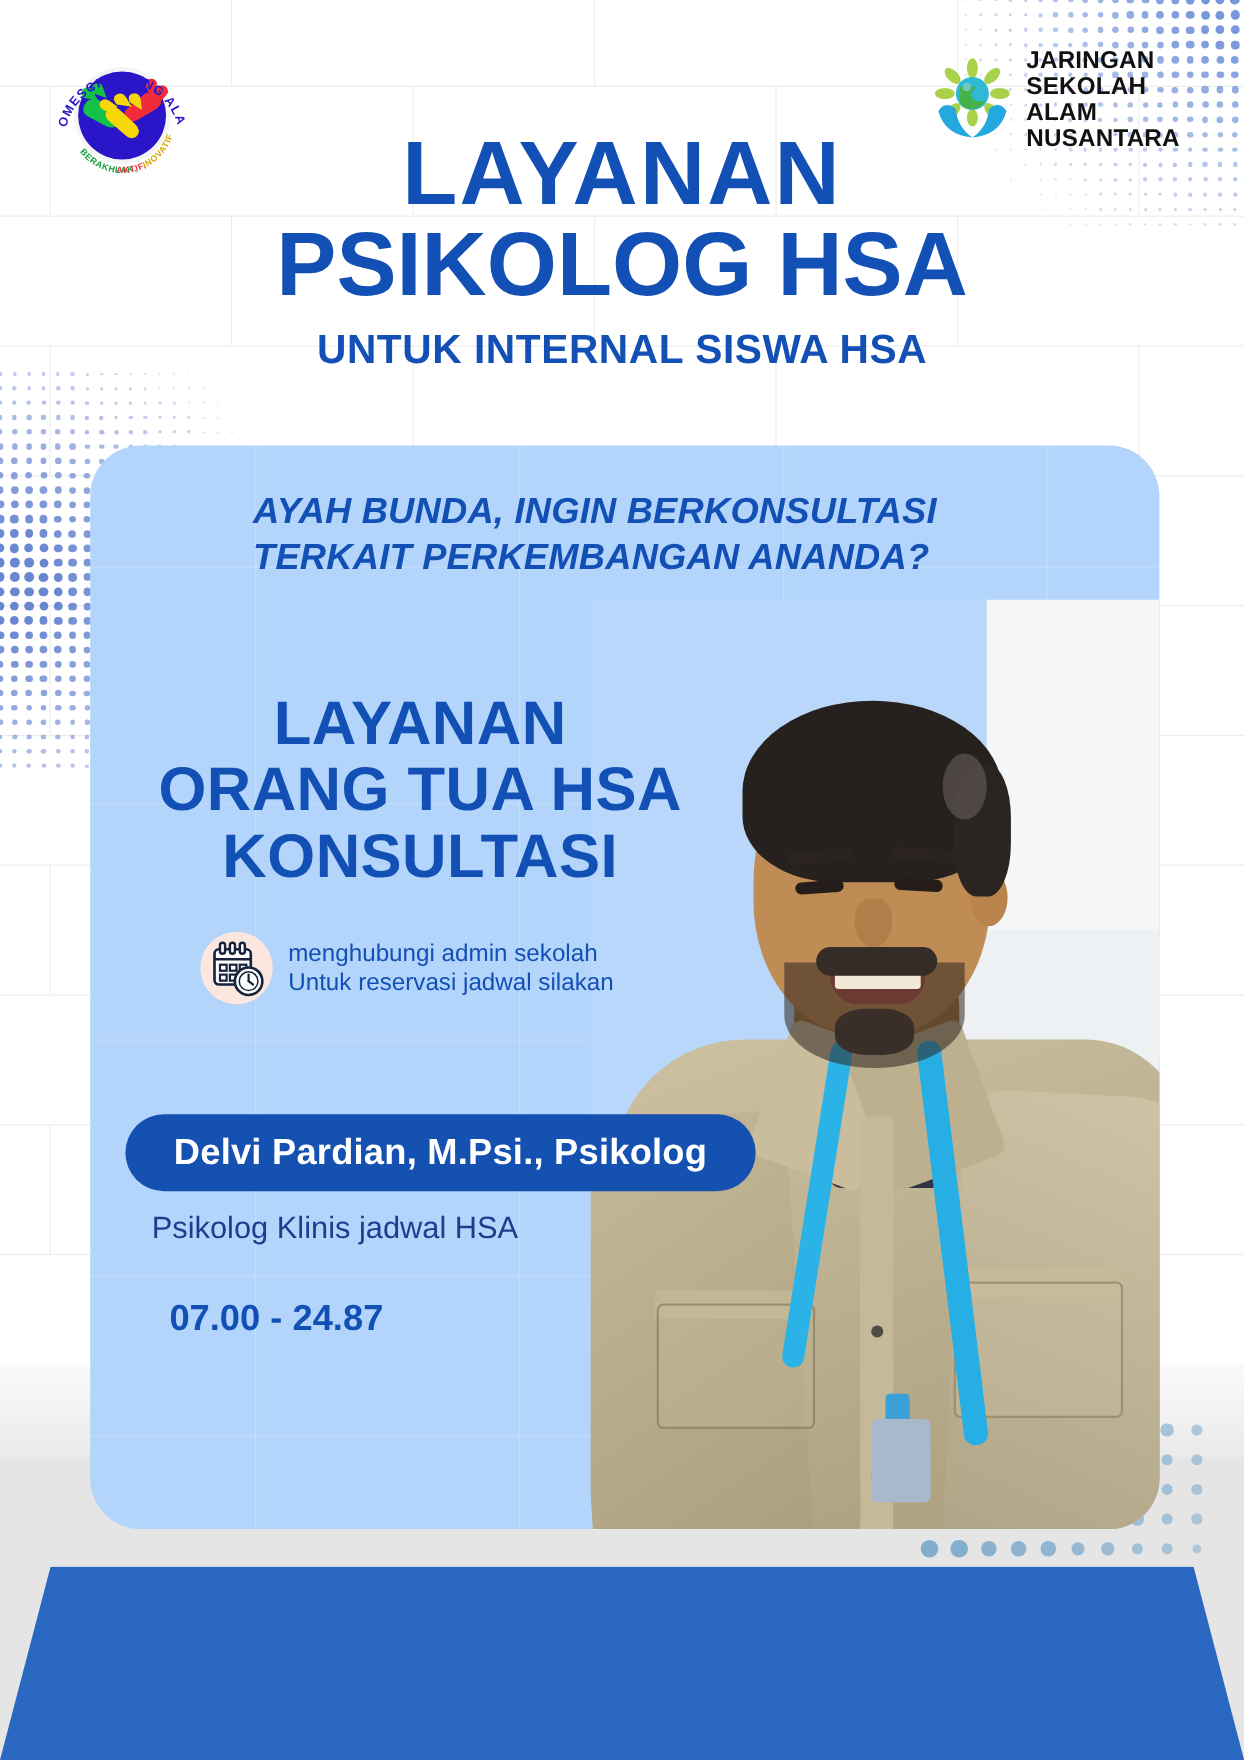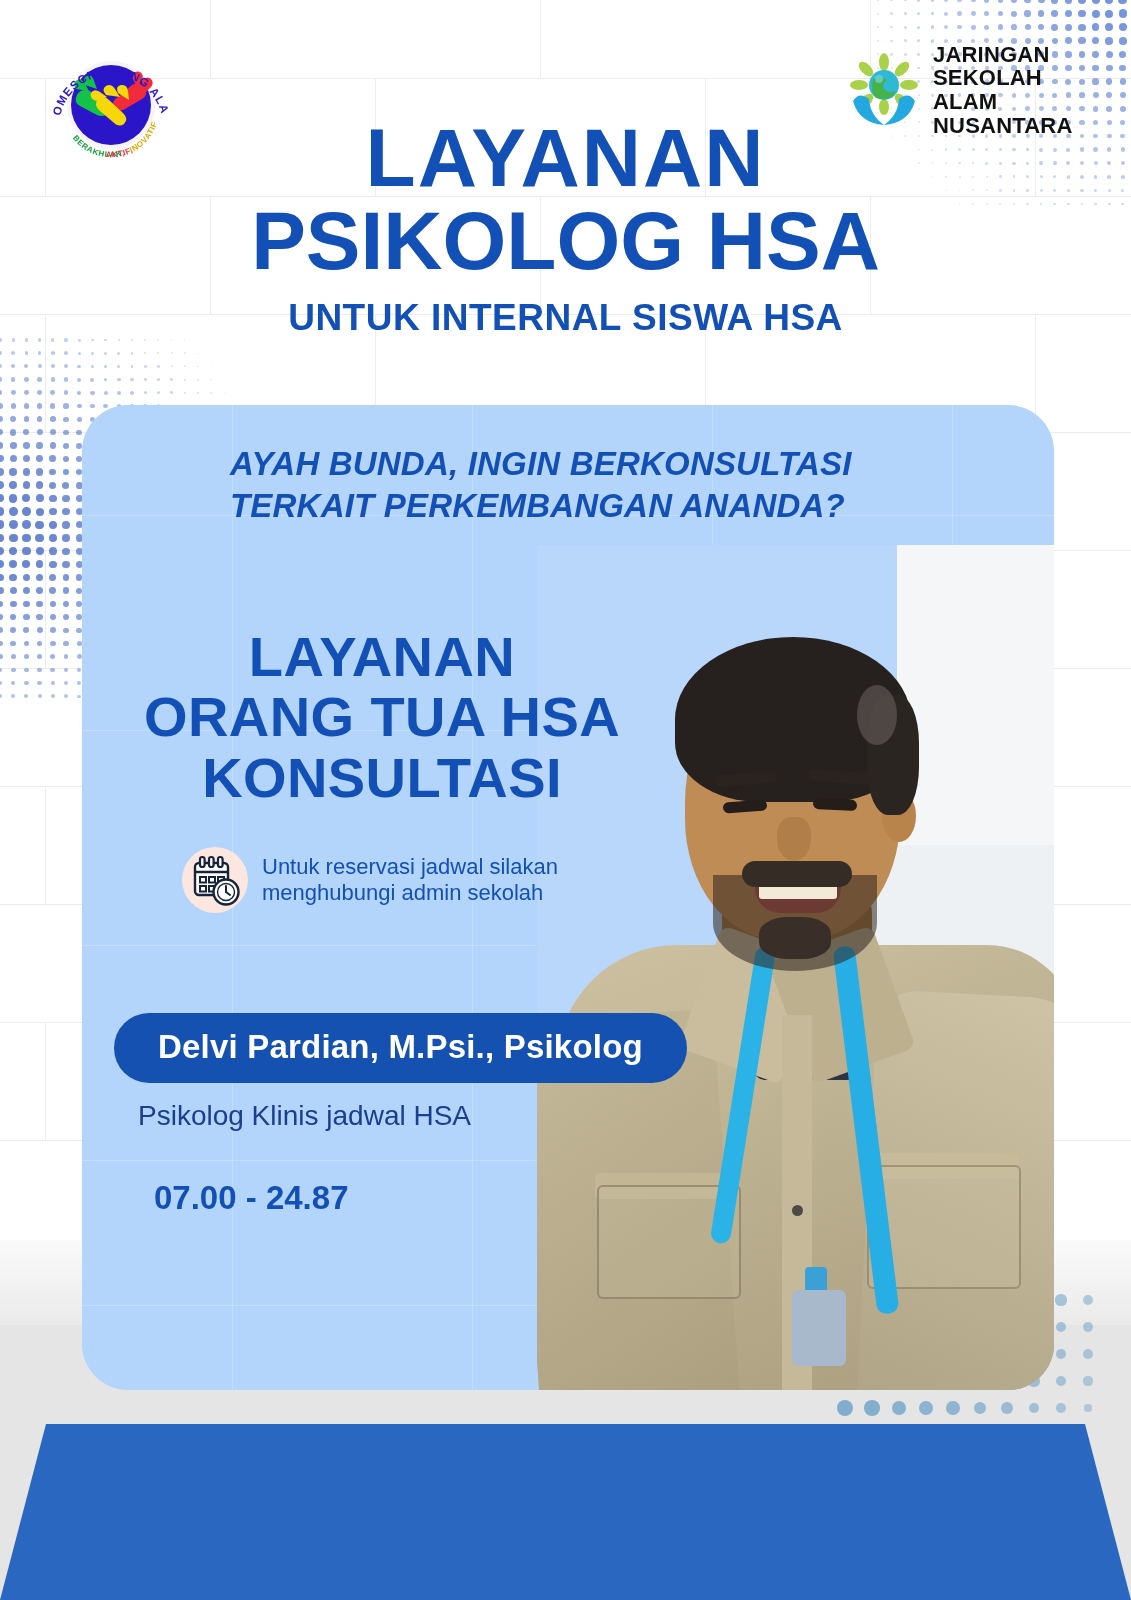--- a/index.html
+++ b/index.html
@@ -1227,22 +1227,22 @@
           <rect x="36" y="30" width="6" height="5.5" fill="none" stroke="#16233a" stroke-width="2"></rect>
           <rect x="18" y="39" width="6" height="5.5" fill="none" stroke="#16233a" stroke-width="2"></rect>
           <rect x="27" y="39" width="6" height="5.5" fill="none" stroke="#16233a" stroke-width="2"></rect>
           <circle cx="44" cy="45" r="12.5" fill="#fff" stroke="#16233a" stroke-width="2.4"></circle>
           <circle cx="44" cy="45" r="8.5" fill="none" stroke="#16233a" stroke-width="1.4"></circle>
           <line x1="44" y1="45" x2="44" y2="39" stroke="#16233a" stroke-width="2" stroke-linecap="round"></line>
           <line x1="44" y1="45" x2="48" y2="48" stroke="#16233a" stroke-width="2" stroke-linecap="round"></line>
         </svg>
       </div>
       <div class="note-txt">
+        <div>menghubungi admin sekolah</div>
         <div>Untuk reservasi jadwal silakan</div>
-        <div>menghubungi admin sekolah</div>
       </div>
     </div>
 
     <div class="badge">Delvi Pardian, M.Psi., Psikolog</div>
     <div class="role">Psikolog Klinis jadwal HSA</div>
     <div class="sched">
       <div>07.00 - 24.87</div>
     </div>
   </div>
 

